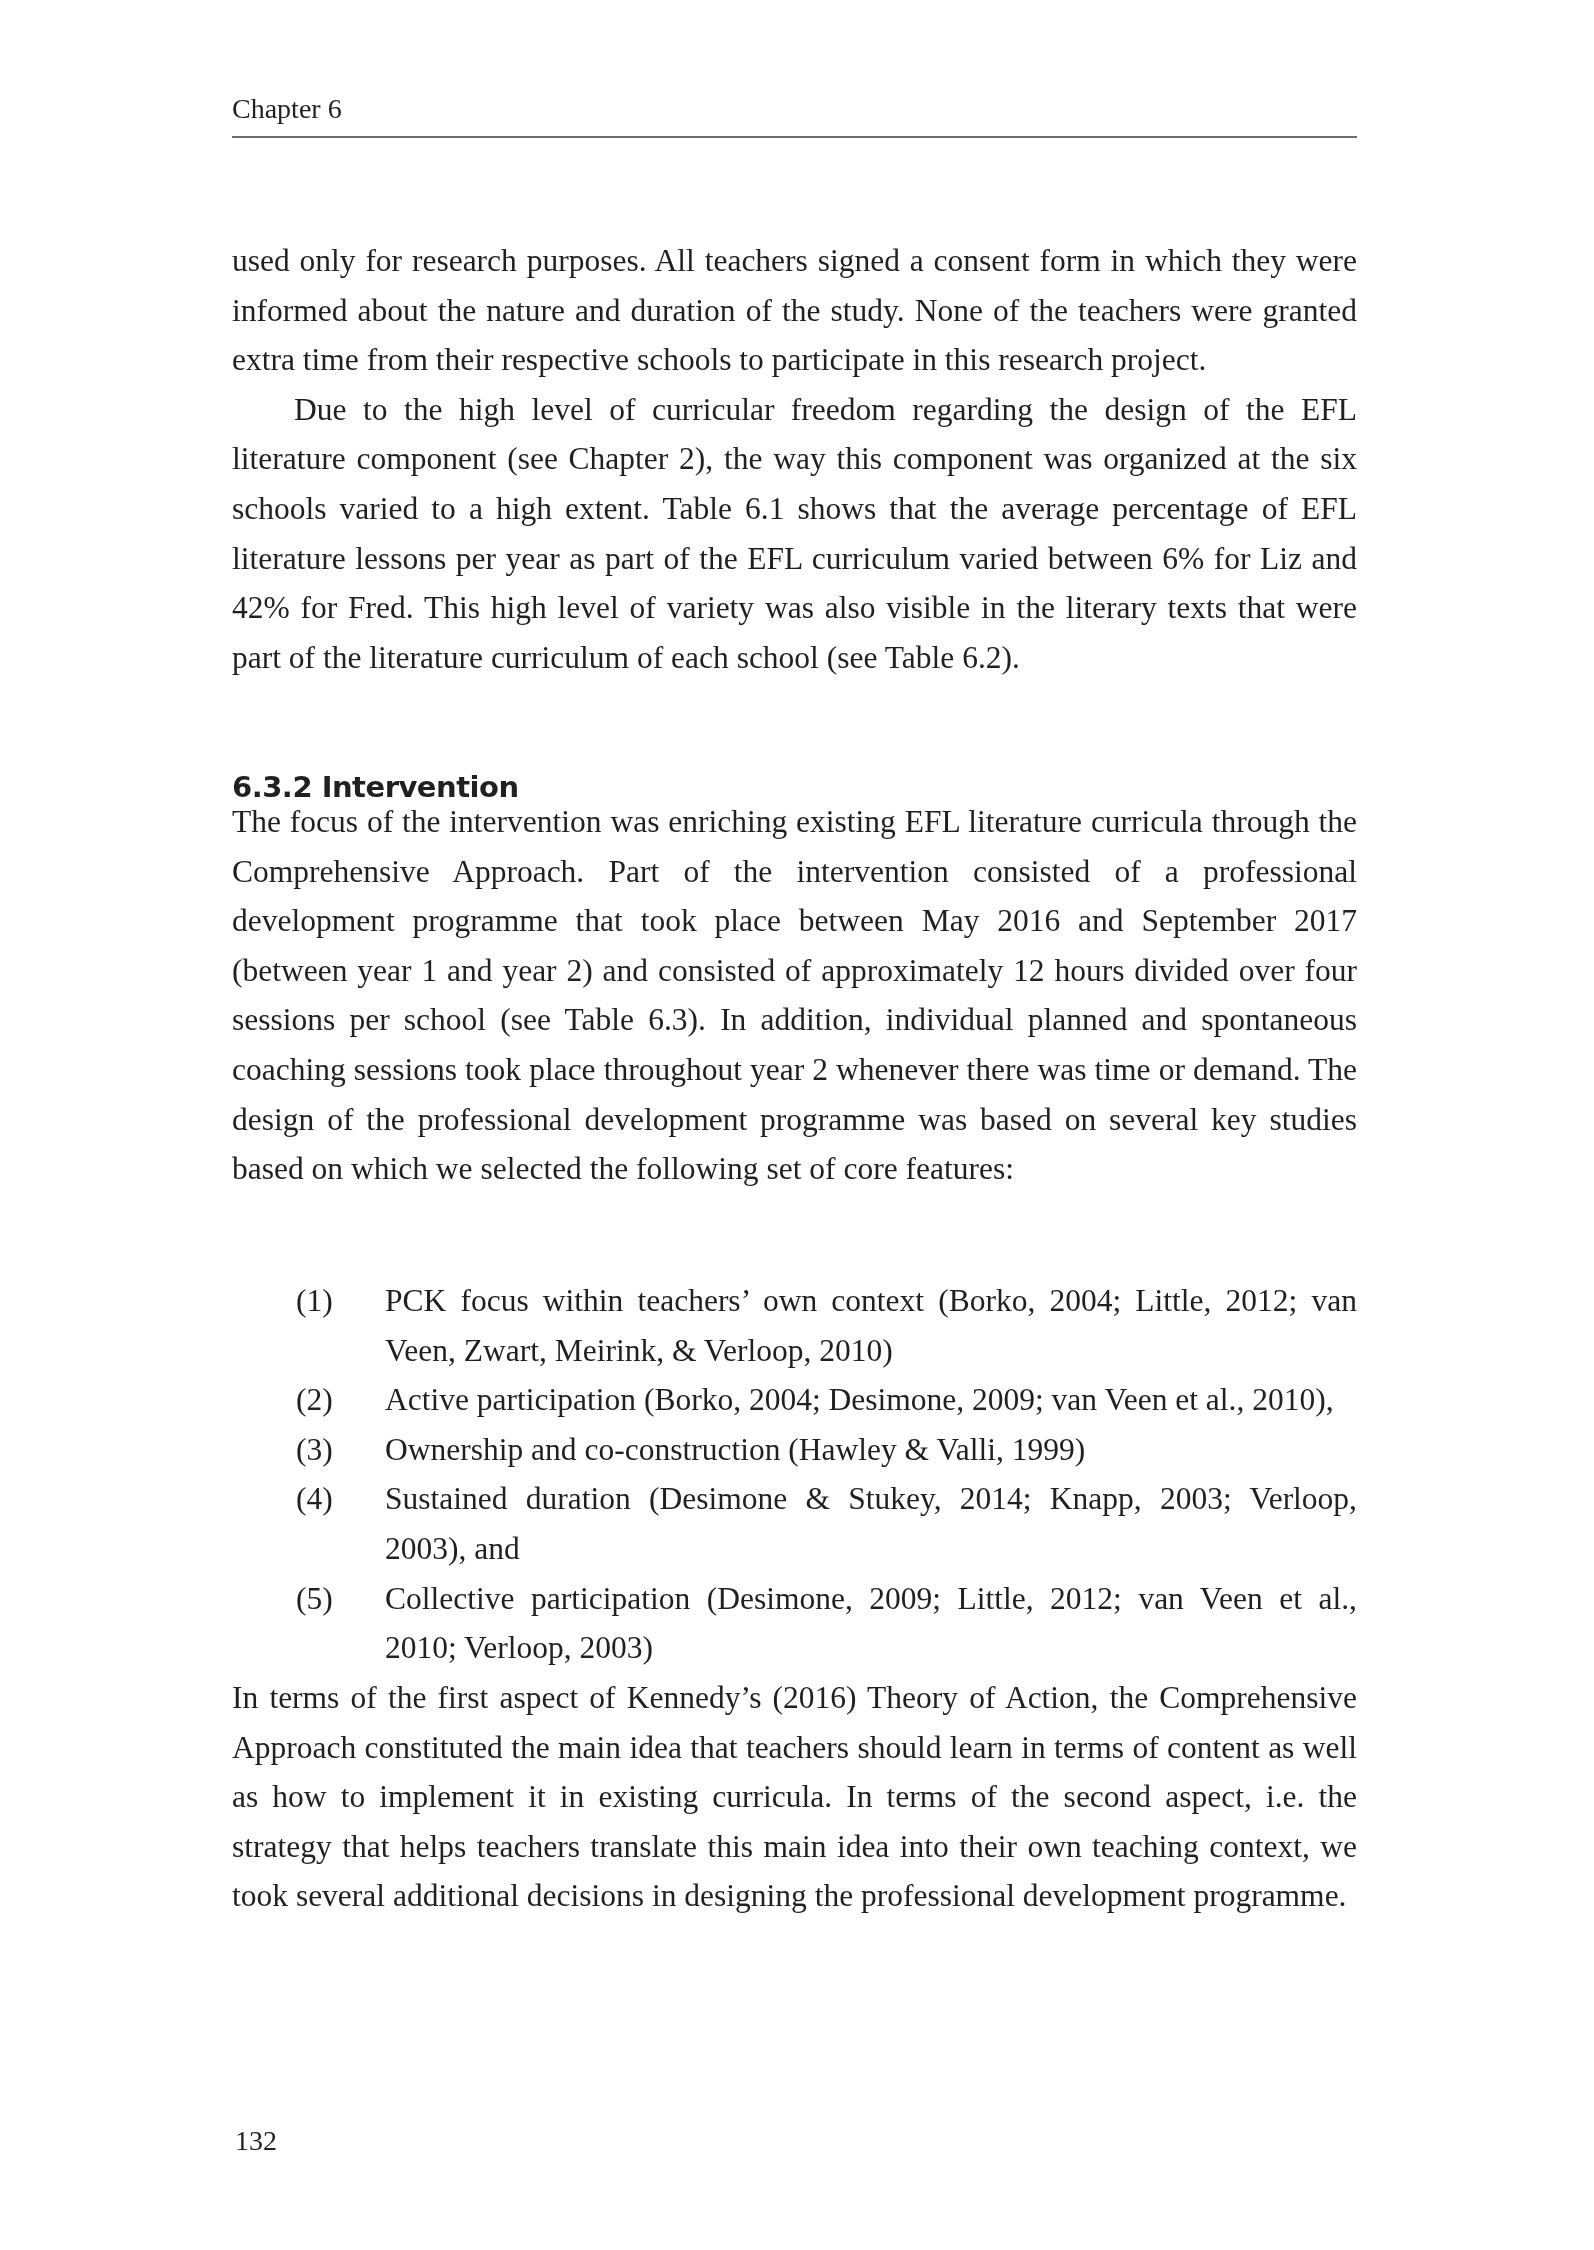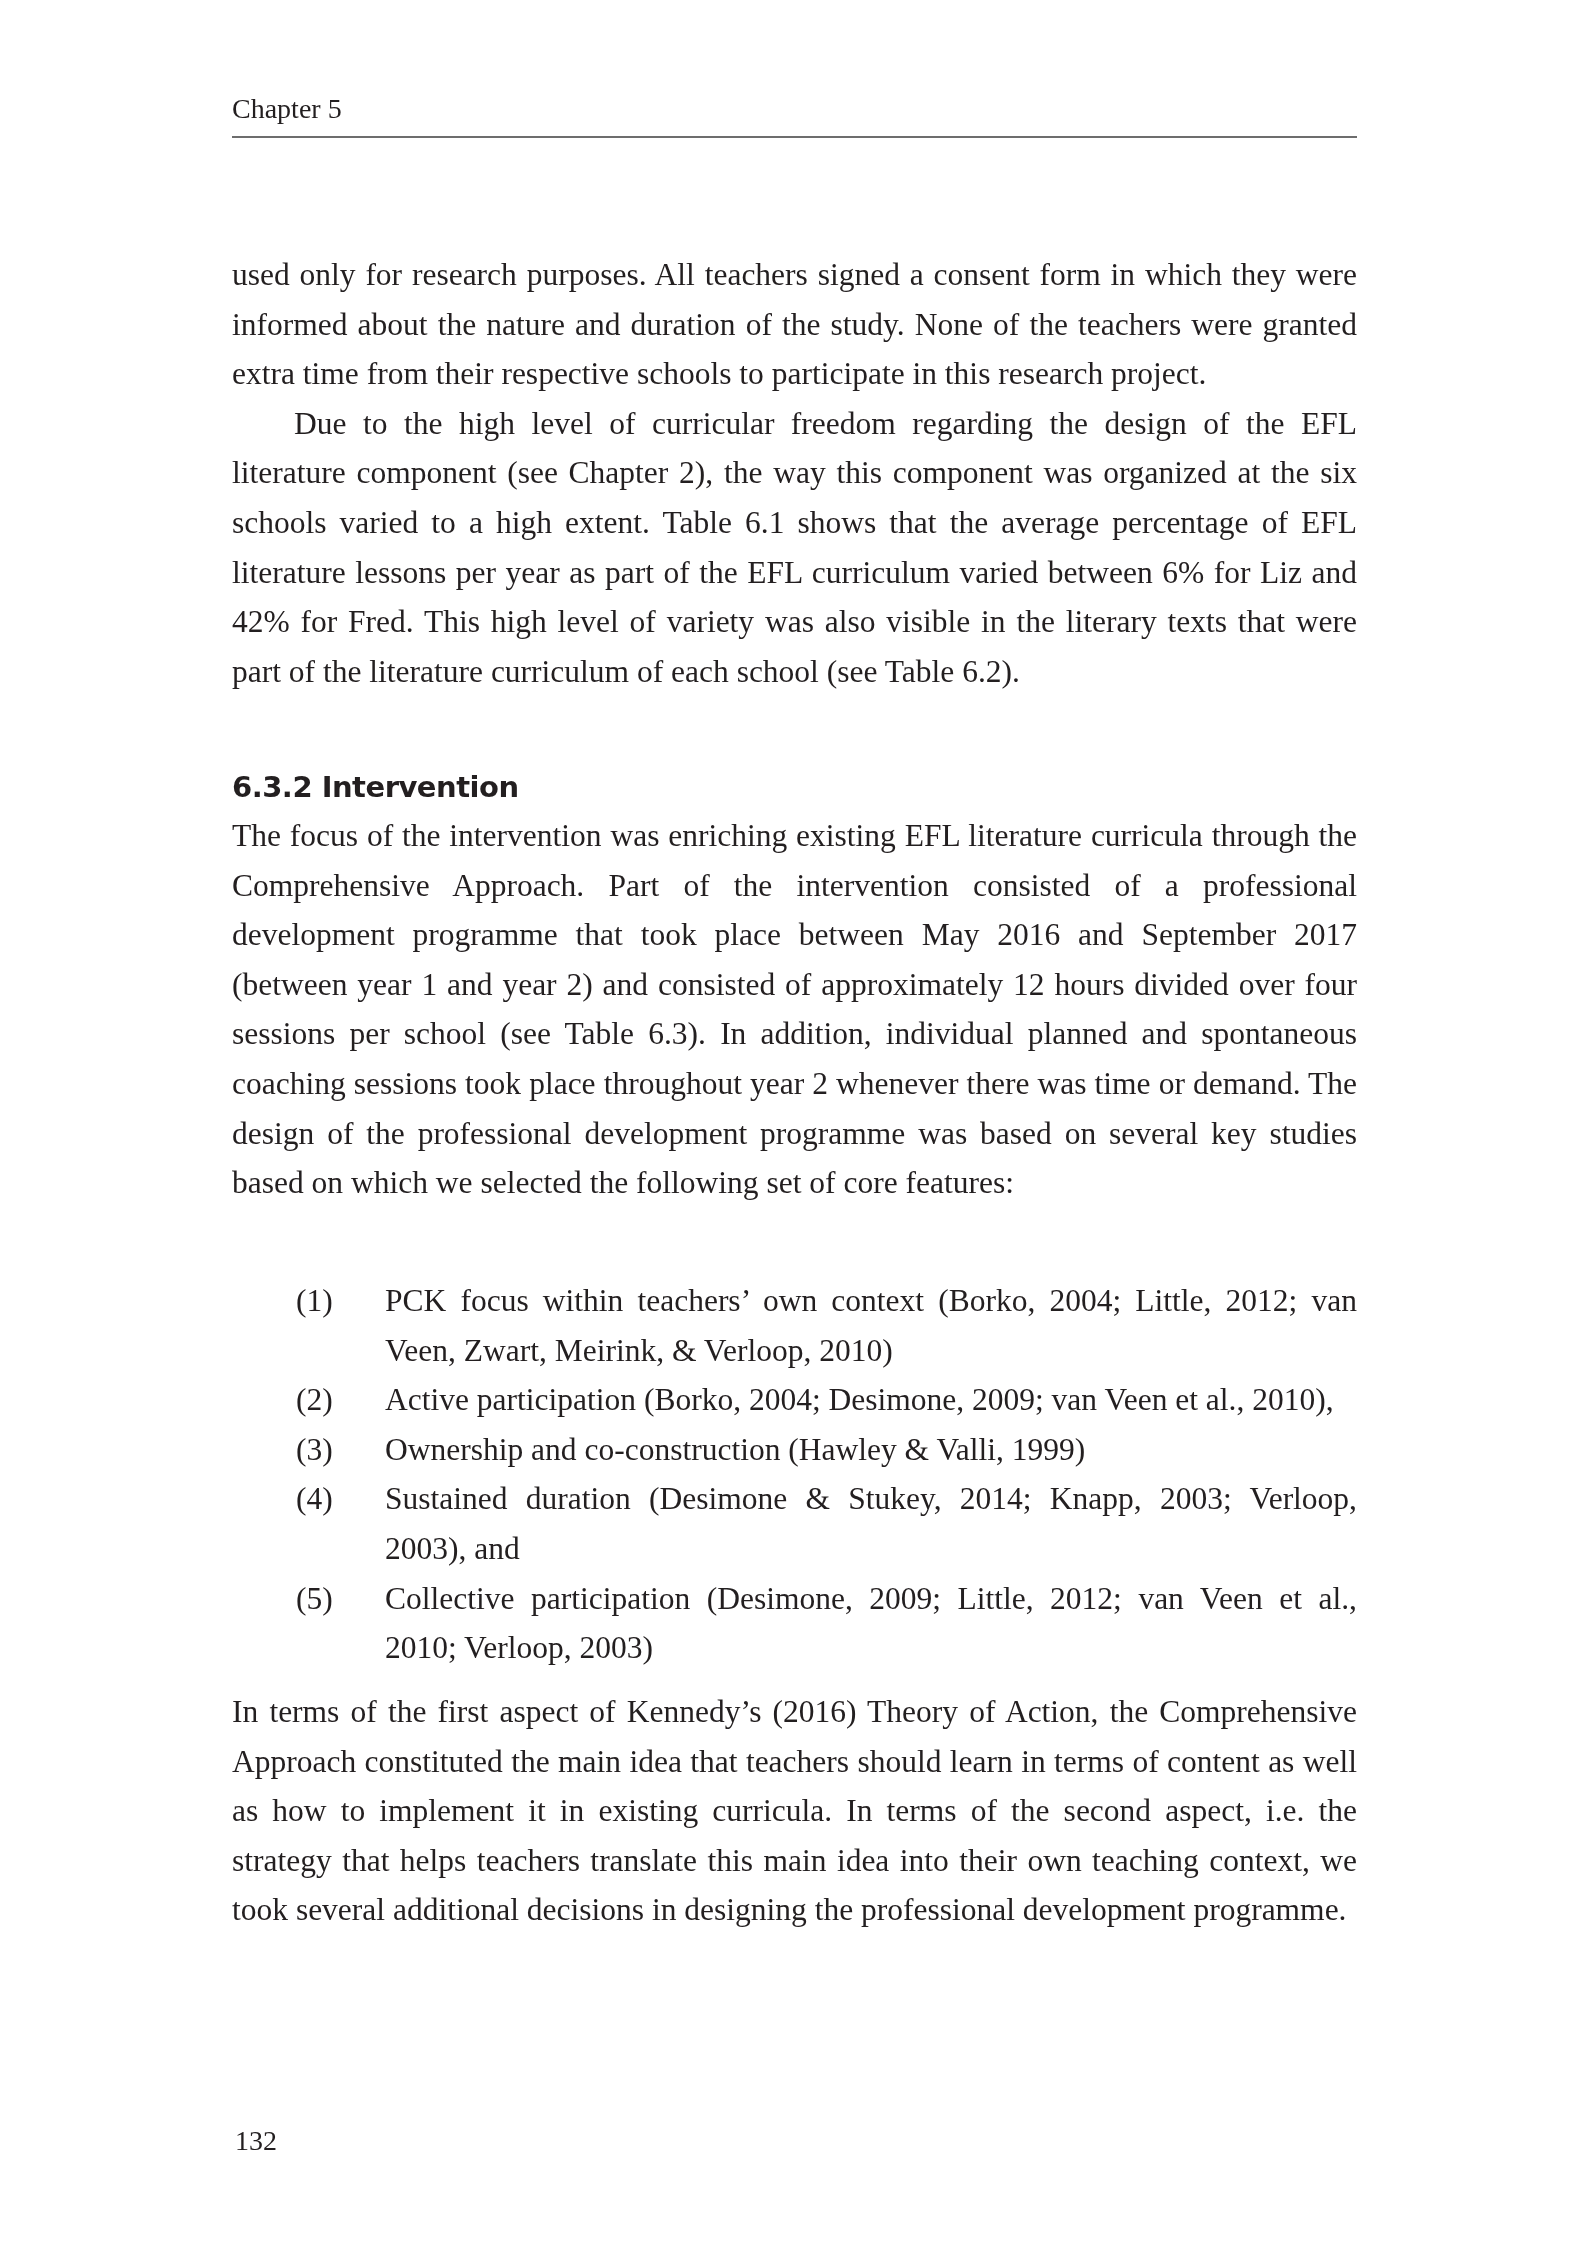--- a/index.html
+++ b/index.html
@@ -1,35 +1,35 @@
 <!DOCTYPE html>
 <html><head>
 <meta charset="utf-8">
 <style>
   html, body { margin:0; padding:0; background:#ffffff; }
   body { width:1594px; height:2250px; position:relative; overflow:hidden;
          font-family:"Liberation Serif", "DejaVu Serif", serif; color:#231f20; }
   .running-head { position:absolute; left:232px; top:92px; font-size:28px; line-height:34px; }
   .head-rule { position:absolute; left:232px; top:136px; width:1125px; height:0; border-top:2px solid #6d6d6d; }
   .body-text { position:absolute; left:232px; width:1125px; font-size:31.5px; line-height:49.6px;
-               text-align:justify; text-align-last:left;margin-top:14px; }
+               text-align:justify; text-align-last:left; }
   .body-text p { margin:0; }
   .indent { text-indent:62px; }
   .section-heading { position:absolute; left:232px; top:767px; font-family:"DejaVu Sans","Liberation Sans",sans-serif;
                      font-weight:bold; font-size:29px; line-height:40px; letter-spacing:-0.5px; color:#231f20; }
   .list { position:absolute; left:296px; width:1061px; font-size:31.5px; line-height:49.6px; margin:0; padding:0; list-style:none; }
   .list li { display:flex; text-align:justify; }
   .list .num { width:49px; flex:0 0 49px; }
   .list .item-text { flex:1; text-align:justify; text-align-last:left;margin-left:40px; }
   .page-number { position:absolute; left:235px; top:2124px; font-size:28px; line-height:34px; }
 </style>
 </head>
 <body>
 
-<div class="running-head">Chapter 5</div>
+<div class="running-head">Chapter 6</div>
 <div class="head-rule"></div>
 
 <div class="body-text" style="top:236px;">
   <p>used only for research purposes. All teachers signed a consent form in which they were informed about the nature and duration of the study. None of the teachers were granted extra time from their respective schools to participate in this research project.</p>
   <p class="indent">Due to the high level of curricular freedom regarding the design of the EFL literature component (see Chapter 2), the way this component was organized at the six schools varied to a high extent. Table 6.1 shows that the average percentage of EFL literature lessons per year as part of the EFL curriculum varied between 6% for Liz and 42% for Fred. This high level of variety was also visible in the literary texts that were part of the literature curriculum of each school (see Table 6.2).</p>
 </div>
 
 <div class="section-heading">6.3.2 Intervention</div>
 
 <div class="body-text" style="top:797px;">

